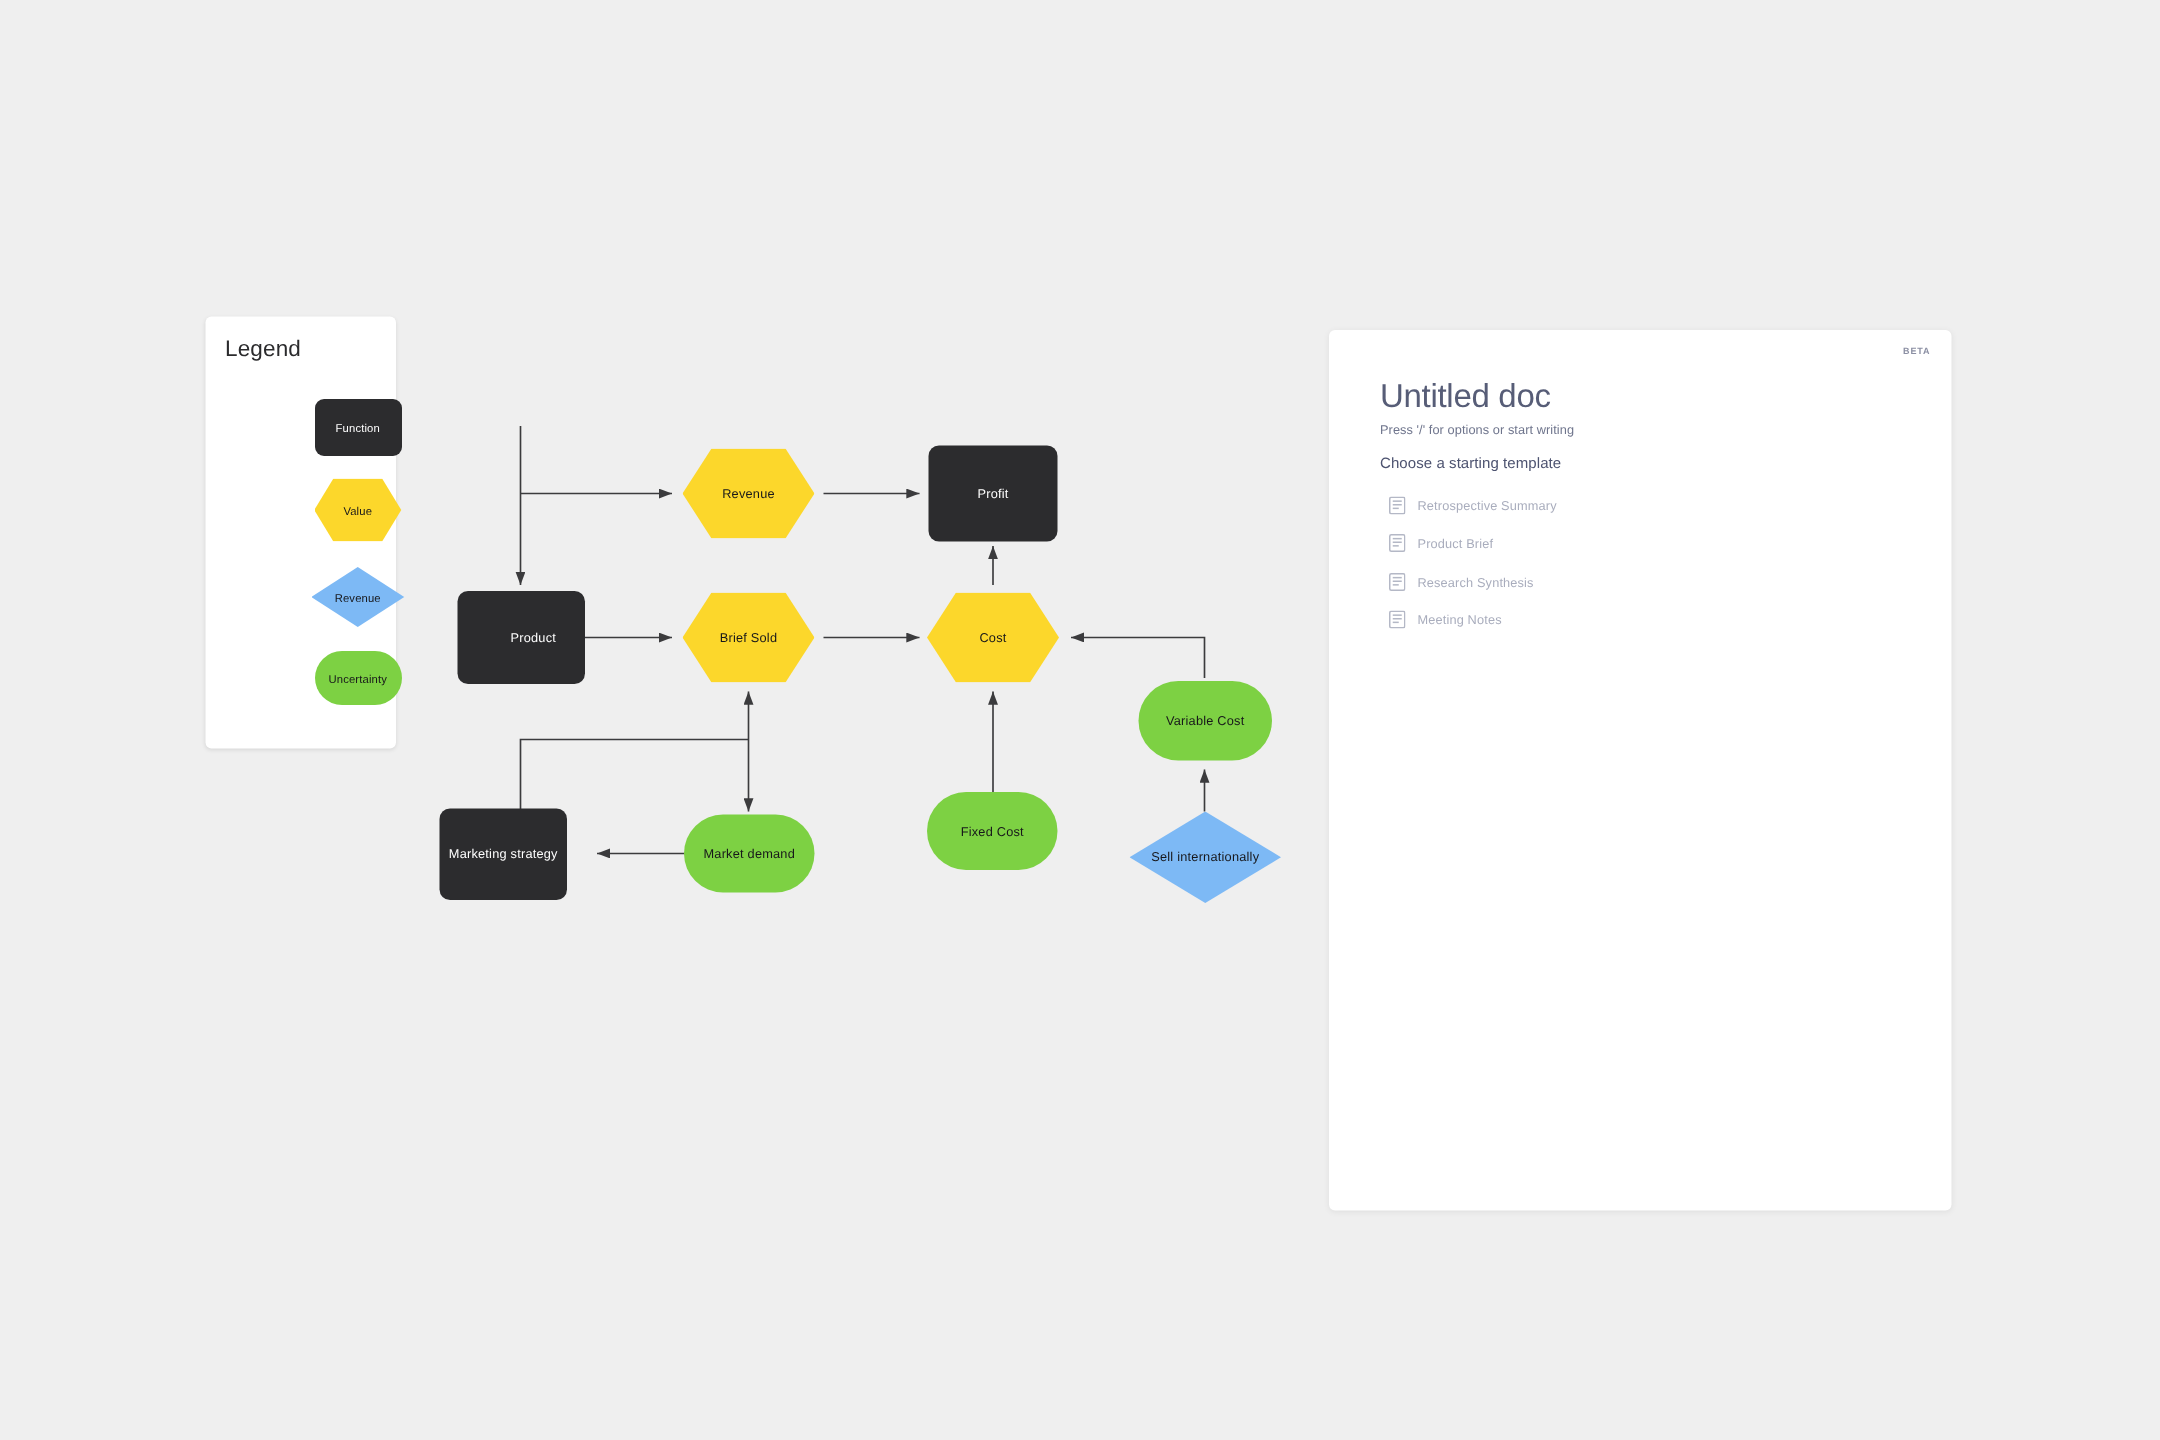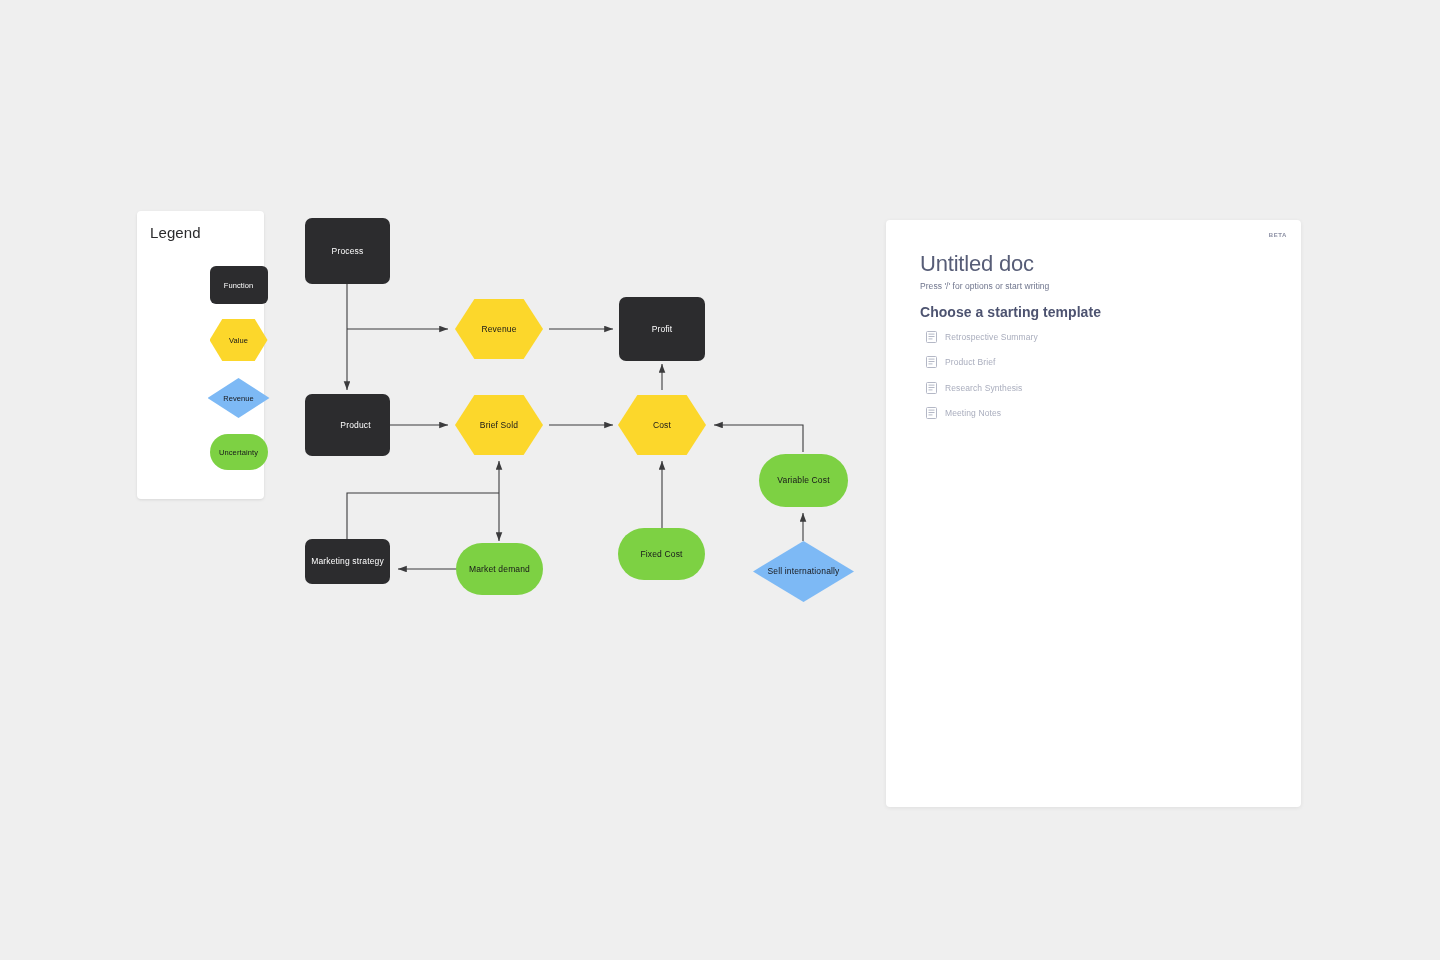--- a/index.html
+++ b/index.html
@@ -169,22 +169,22 @@
     left: 34px;
     top: 61px;
     font-size: 8.5px;
     color: #6e748c;
     letter-spacing: 0.05px;
   }
   #doc-section-title {
     position: absolute;
     left: 34px;
     top: 84px;
-    font-size: 14px;
-    font-weight: bold;
+    font-size: 10px;
+    font-weight: normal;
     color: #4d5370;
     letter-spacing: 0.05px;
   }
   #template-list {
     position: absolute;
     left: 40px;
     top: 104px;
     width: 340px;
   }
   .template-item {
@@ -268,23 +268,20 @@
       <path d="M803,541 L803,513" marker-end="url(#arrow)"></path>
 
       <path d="M499,541 L499,461" marker-end="url(#arrow)" marker-start="url(#arrow-start)"></path>
 
       <path d="M458,569 L398,569" marker-end="url(#arrow)"></path>
 
       <path d="M347,540 L347,493 L499,493"></path>
     </g>
   </svg>
 
-  <div class="node function" style="left:305px; top:218px; width:85px; height:66px;">
-    <span class="node-label">Process</span>
-  </div>
 
   <div class="node value" style="left:455px; top:299px; width:88px; height:60px;">
     <span class="node-label">Revenue</span>
   </div>
 
   <div class="node function" style="left:619px; top:297px; width:86px; height:64px;">
     <span class="node-label">Profit</span>
   </div>
 
   <div class="node function" style="left:305px; top:394px; width:85px; height:62px;padding-left:16px;">
@@ -296,21 +293,21 @@
   </div>
 
   <div class="node value" style="left:618px; top:395px; width:88px; height:60px;">
     <span class="node-label">Cost</span>
   </div>
 
   <div class="node uncertainty" style="left:759px; top:454px; width:89px; height:53px;">
     <span class="node-label">Variable Cost</span>
   </div>
 
-  <div class="node function" style="left:305px; top:539px; width:85px; height:45px;">
+  <div class="node function" style="left:293px; top:539px; width:85px; height:61px;">
     <span class="node-label">Marketing strategy</span>
   </div>
 
   <div class="node uncertainty" style="left:456px; top:543px; width:87px; height:52px;">
     <span class="node-label">Market demand</span>
   </div>
 
   <div class="node uncertainty" style="left:618px; top:528px; width:87px; height:52px;">
     <span class="node-label">Fixed Cost</span>
   </div>

